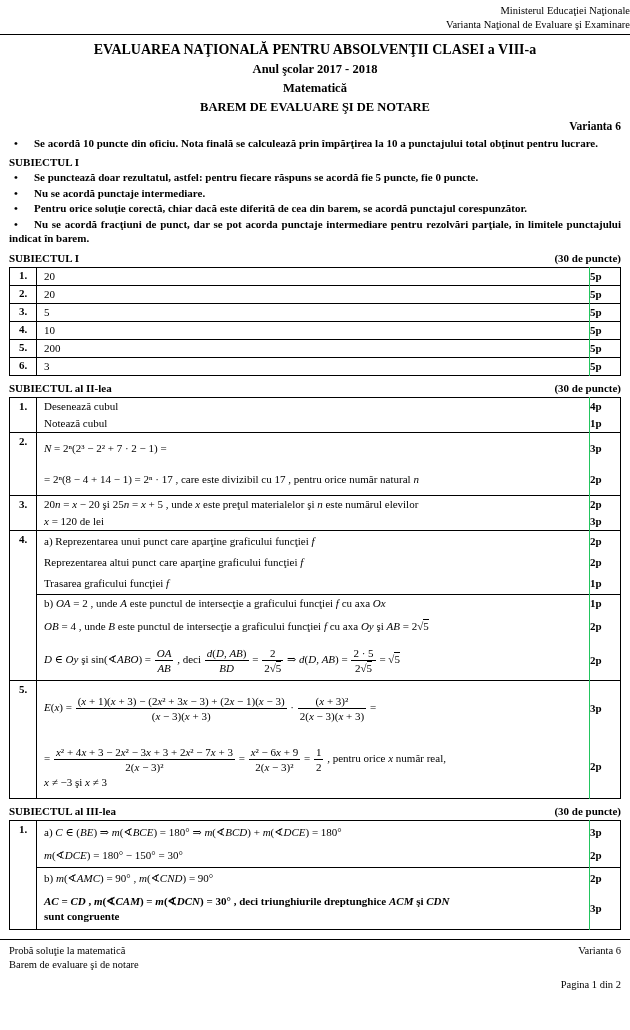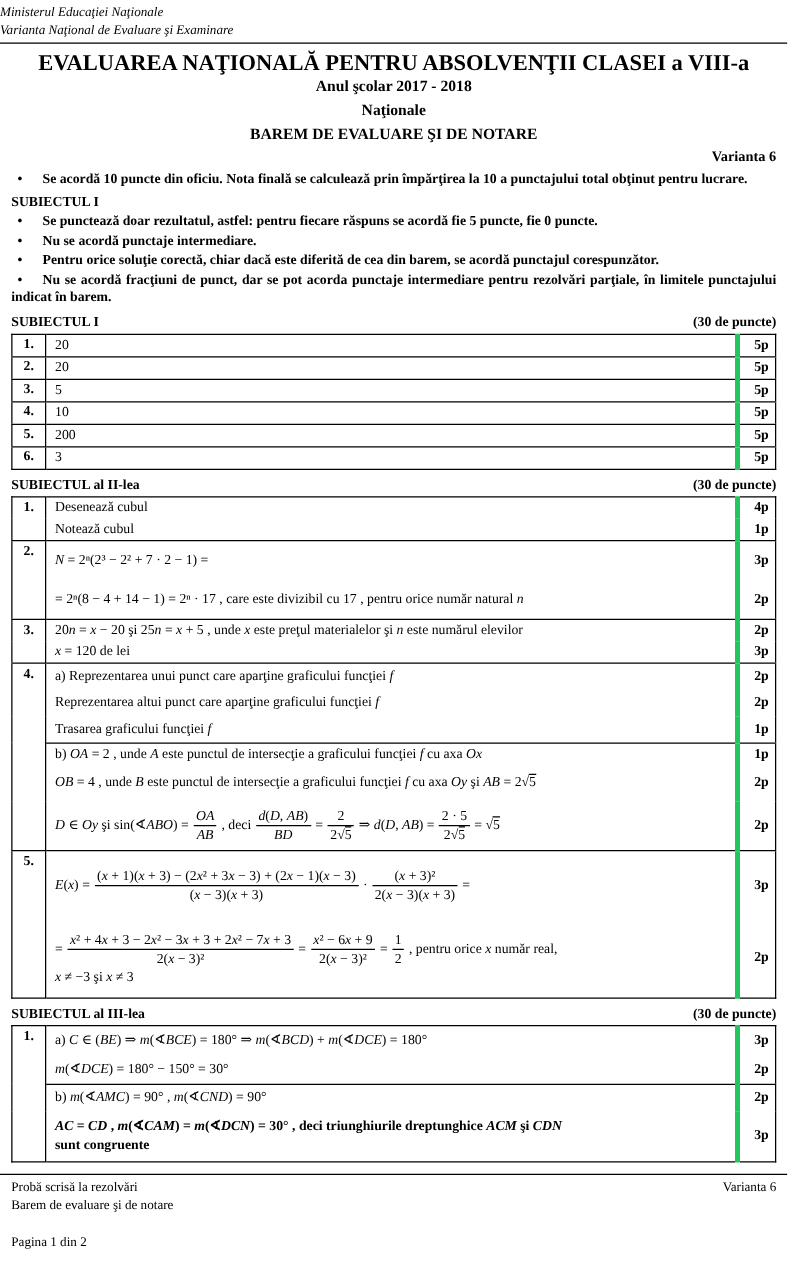--- a/index.html
+++ b/index.html
@@ -7,42 +7,42 @@
   body {
     width:630px; height:1030px;
     color:#000;
     font-family:"Liberation Serif","DejaVu Serif",serif;
     font-size:11px;
   }
   .page { position:relative; width:630px; height:1030px; overflow:hidden; background:#fff; }
   .inner { padding:0 9px; }
 
   
-  .org { text-align:left; font-size:10.5px; line-height:14px; padding-top:4px;font-style:italic; }
+  .org { text-align:right; font-size:10.5px; line-height:14px; padding-top:4px; }
   .rule { border:none; border-top:1.5px solid #000; margin:2px 0 0 0; width:630px; }
 
   .titleblock { text-align:center; font-weight:bold; }
-  .t-main  { font-size:18px; margin-top:7px; line-height:16px; }
+  .t-main  { font-size:14px; margin-top:7px; line-height:16px; }
   .t-sub   { font-size:12.5px; margin-top:4px; line-height:15px; }
   .variant-line { text-align:right; font-weight:bold; font-size:11.5px; margin:5px 0 4px 0; }
 
   
   .para { font-weight:bold; line-height:14.5px; text-align:justify; margin-top:1px; }
   .para.gap { margin-top:4px; }
   .bullet::before { content:"•"; display:inline-block; width:20px; padding-left:5px; }
 
   
   .sh { display:flex; justify-content:space-between; font-weight:bold; margin-top:5px; line-height:15px; }
 
   
   table.tbl { width:100%; border-collapse:collapse; table-layout:fixed; border:1.6px solid #000; margin-top:1px; }
   col.cnum { width:27px; } col.cpts { width:31px; }
   td { vertical-align:top; line-height:15px; }
   td.num { border-right:1px solid #000; text-align:center; font-weight:bold; padding-top:1px; }
-  td.pts { border-left:4px solid #22c55e; font-weight:bold; text-align:right; padding-right:5px; vertical-align:middle; }
+  td.pts { border-left:1px solid #22c55e; font-weight:bold; padding-right:5px; vertical-align:middle; }
   td.ans { padding:1px 8px 1px 7px; }
   tr.rs > td  { border-top:1px solid #000; }
   tr.sub > td { border-top:1px solid #000; }
   .t1 td.num { padding-top:0; }
   .t1 td { height:17px; }
 
   
   td.pa { padding-top:3px;  padding-bottom:3px; }
   td.pm { padding-top:8px;  padding-bottom:8px; }
   td.pb { padding-top:7px;  padding-bottom:7px; }
@@ -53,37 +53,37 @@
   td.pk { padding-top:5px;  padding-bottom:5px;font-weight:bold; }
 
   
   .frac { display:inline-block; vertical-align:middle; text-align:center; margin:1px 1px; }
   .frac .nu { display:block; border-bottom:1px solid #000; padding:0 2px; line-height:14px; }
   .frac .de { display:block; padding:0 2px; line-height:14px; }
   .ov { border-top:1px solid #000; }
 
   
   .footer { display:flex; justify-content:space-between; font-size:10.5px; line-height:14px; margin-top:4px; }
-  .fpage  { text-align:left; font-size:10.5px; margin-top:17px; }
+  .fpage  { text-align:right; font-size:10.5px; margin-top:7px; }
 </style>
 </head>
 <body>
 
 <div class="page">
   <div class="org">
     <div>Ministerul Educaţiei Naţionale</div>
     <div>Varianta Naţional de Evaluare şi Examinare</div>
   </div>
   <hr class="rule">
 
   <div class="inner">
     <div class="titleblock">
       <div class="t-main">EVALUAREA NAŢIONALĂ PENTRU ABSOLVENŢII CLASEI a VIII-a</div>
       <div class="t-sub">Anul şcolar 2017 - 2018</div>
-      <div class="t-sub">Naţionale</div>
+      <div class="t-sub">Matematică</div>
       <div class="t-sub">BAREM DE EVALUARE ŞI DE NOTARE</div>
     </div>
     <div class="variant-line">Varianta 6</div>
 
     <p class="para bullet">Se acordă 10 puncte din oficiu. Nota finală se calculează prin împărţirea la 10 a punctajului total obţinut pentru lucrare.</p>
     <p class="para gap">SUBIECTUL I</p>
     <p class="para bullet">Se punctează doar rezultatul, astfel: pentru fiecare răspuns se acordă fie 5 puncte, fie 0 puncte.</p>
     <p class="para bullet">Nu se acordă punctaje intermediare.</p>
     <p class="para bullet">Pentru orice soluţie corectă, chiar dacă este diferită de cea din barem, se acordă punctajul corespunzător.</p>
     <p class="para bullet">Nu se acordă fracţiuni de punct, dar se pot acorda punctaje intermediare pentru rezolvări parţiale, în limitele punctajului indicat în barem.</p>
@@ -241,20 +241,20 @@
         <td class="pts">3p</td>
       </tr>
     </tbody>
       </table>
   </div>
 
   <hr class="rule" style="margin-top:9px;">
   <div class="inner">
     <div class="footer">
       <div>
-        <div>Probă scrisă la rezolvări</div>
+        <div>Probă soluţie la matematică</div>
         <div>Barem de evaluare şi de notare</div>
       </div>
       <div>Varianta 6</div>
     </div>
     <div class="fpage">Pagina 1 din 2</div>
   </div>
 </div>
 
 </body></html>

